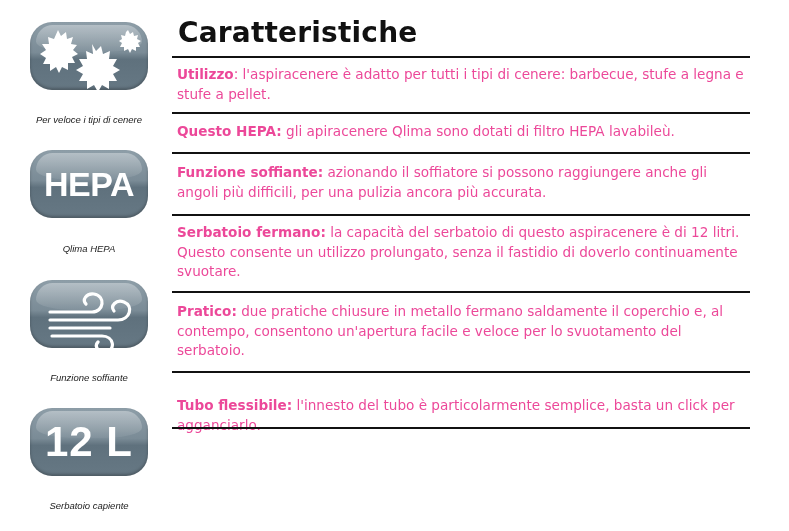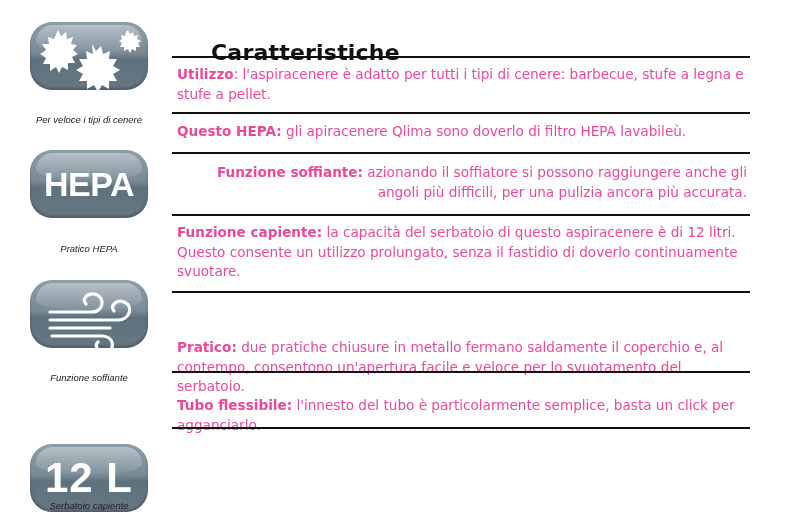--- a/index.html
+++ b/index.html
@@ -9,21 +9,21 @@
     background: linear-gradient(180deg, #8e9ea8 0%, #7a8b96 45%, #5f717d 55%, #667884 100%);
     box-shadow: inset 0 -2px 3px rgba(0,0,0,0.25); overflow:hidden; }
   .feature-icon::after { content:""; position:absolute; left:6px; right:6px; top:3px; height:40%;
     border-radius:18px 18px 40% 40%; background:linear-gradient(180deg, rgba(255,255,255,0.35), rgba(255,255,255,0.05)); }
   .icon-text { position:absolute; left:0; right:0; top:50%; transform:translateY(-50%); text-align:center;
     color:#fff; font-weight:bold; font-family:"Liberation Sans", sans-serif; z-index:2; }
   .icon-caption { position:absolute; left:0; width:134px; text-align:center; font-style:italic;
     font-size:9.5px; font-family:"Liberation Sans", sans-serif; color:#222; }
   .icon-svg { position:absolute; left:0; top:0; z-index:2; }
   .content { position:absolute; left:172px; top:0; width:578px; }
-  .title { position:absolute; left:6px; top:40px; font-size:22px; font-weight:bold; font-family:"DejaVu Sans", sans-serif; letter-spacing:0.2px;margin-left:33px; }
+  .title { position:absolute; left:6px; top:16px; font-size:28px; font-weight:bold; font-family:"DejaVu Sans", sans-serif; letter-spacing:0.2px; }
   .rule { position:absolute; left:0; width:578px; height:2px; background:#111; }
   .feature { position:absolute; left:5px; width:570px; font-size:13.6px; line-height:19.5px; font-family:"DejaVu Sans", sans-serif; color:#ec4899; }
   .feature b { font-weight:bold; }
 </style>
 </head>
 <body>
 
 <div class="icon-col">
 
   <div class="feature-icon" style="top:22px;">
@@ -33,65 +33,65 @@
         <polygon points="62,22 66,29 71,24 73,32 80,29 79,37 87,37 83,44 90,48 83,52 87,59 79,59 79,67 72,63 68,70 64,63 57,67 57,59 49,59 53,52 46,48 53,44 49,37 57,37 56,29 63,32"></polygon>
         <polygon points="98,8 100,12 103,10 104,14 108,13 107,17 111,19 108,21 110,25 106,25 106,29 102,27 100,31 98,27 94,29 94,25 90,25 92,21 89,19 92,17 91,13 95,14 96,10"></polygon>
       </g>
     </svg>
   </div>
   <div class="icon-caption" style="top:114px;">Per veloce i tipi di cenere</div>
 
   <div class="feature-icon" style="top:150px;">
     <div class="icon-text" style="font-size:34px; letter-spacing:-0.5px;">HEPA</div>
   </div>
-  <div class="icon-caption" style="top:243px;">Pratico HEPA</div>
+  <div class="icon-caption" style="top:243px;">Qlima HEPA</div>
 
   <div class="feature-icon" style="top:280px;">
     <svg class="icon-svg" width="118" height="82" viewBox="0 0 118 82">
       <g fill="none" stroke="#ffffff" stroke-width="3.2" stroke-linecap="round">
         <path d="M20,32 H62 C74,32 76,16 64,14 C56,13 52,20 56,24"></path>
         <path d="M20,40 H88 C100,40 104,26 94,22 C86,19 80,26 84,31"></path>
         <path d="M20,48 H80"></path>
         <path d="M22,56 H72 C84,56 86,70 76,72 C68,73 64,66 68,62"></path>
       </g>
     </svg>
   </div>
   <div class="icon-caption" style="top:372px;">Funzione soffiante</div>
 
-  <div class="feature-icon" style="top:408px;margin-top:36px;">
+  <div class="feature-icon" style="top:408px;">
     <div class="icon-text" style="font-size:42px; letter-spacing:1px;">12 L</div>
   </div>
   <div class="icon-caption" style="top:500px;text-align:center;">Serbatoio capiente</div>
 </div>
 
 <div class="content">
   <div class="title">Caratteristiche</div>
   <div class="rule" style="top:56px;"></div>
 
   <div class="feature" style="top:65px;">
     <b>Utilizzo</b><span>: </span><span>l'aspiracenere è adatto per tutti i tipi di cenere: barbecue, stufe a legna e stufe a pellet.</span>
   </div>
   <div class="rule" style="top:112px;"></div>
 
   <div class="feature" style="top:122px;">
-    <b>Questo HEPA:</b><span> </span><span>gli apiracenere Qlima sono doverlo di filtro HEPA lavabileù.</span>
+    <b>Questo HEPA:</b><span> </span><span>gli apiracenere Qlima sono dotati di filtro HEPA lavabileù.</span>
   </div>
   <div class="rule" style="top:152px;"></div>
 
-  <div class="feature" style="top:163px;text-align:right;">
+  <div class="feature" style="top:163px;">
     <b>Funzione soffiante:</b><span> </span><span>azionando il soffiatore si possono raggiungere anche gli angoli più difficili, per una pulizia ancora più accurata.</span>
   </div>
   <div class="rule" style="top:214px;"></div>
 
   <div class="feature" style="top:223px;">
-    <b>Funzione capiente:</b><span> </span><span>la capacità del serbatoio di questo aspiracenere è di 12 litri. Questo consente un utilizzo prolungato, senza il fastidio di doverlo continuamente svuotare.</span>
+    <b>Serbatoio fermano:</b><span> </span><span>la capacità del serbatoio di questo aspiracenere è di 12 litri. Questo consente un utilizzo prolungato, senza il fastidio di doverlo continuamente svuotare.</span>
   </div>
   <div class="rule" style="top:291px;"></div>
 
-  <div class="feature" style="top:302px;margin-top:36px;">
+  <div class="feature" style="top:302px;">
     <b>Pratico:</b><span> </span><span>due pratiche chiusure in metallo fermano saldamente il coperchio e, al contempo, consentono un'apertura facile e veloce per lo svuotamento del serbatoio.</span>
   </div>
   <div class="rule" style="top:371px;"></div>
 
   <div class="feature" style="top:396px;">
     <b>Tubo flessibile:</b><span> </span><span>l'innesto del tubo è particolarmente semplice, basta un click per agganciarlo.</span>
   </div>
   <div class="rule" style="top:427px;"></div>
 </div>
 

